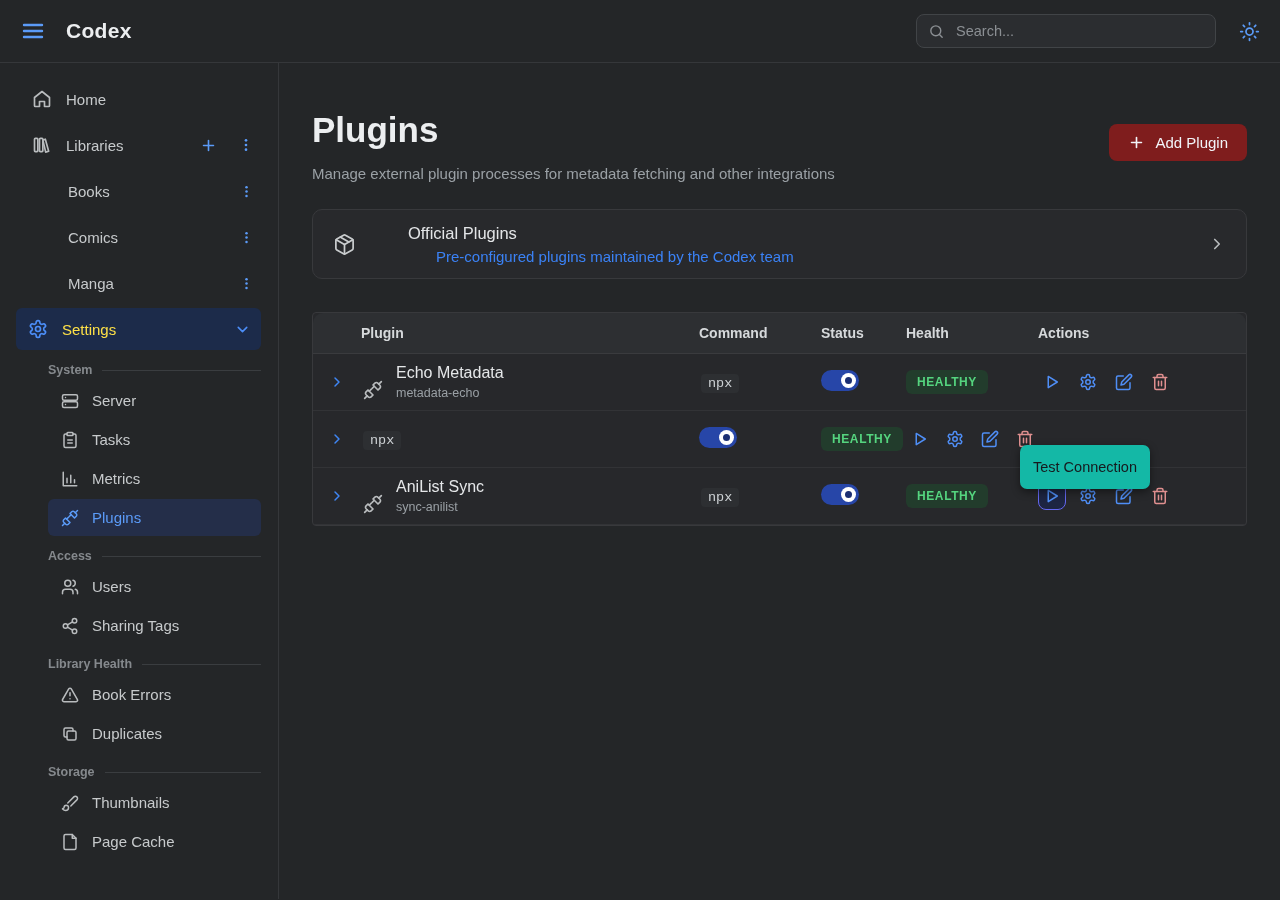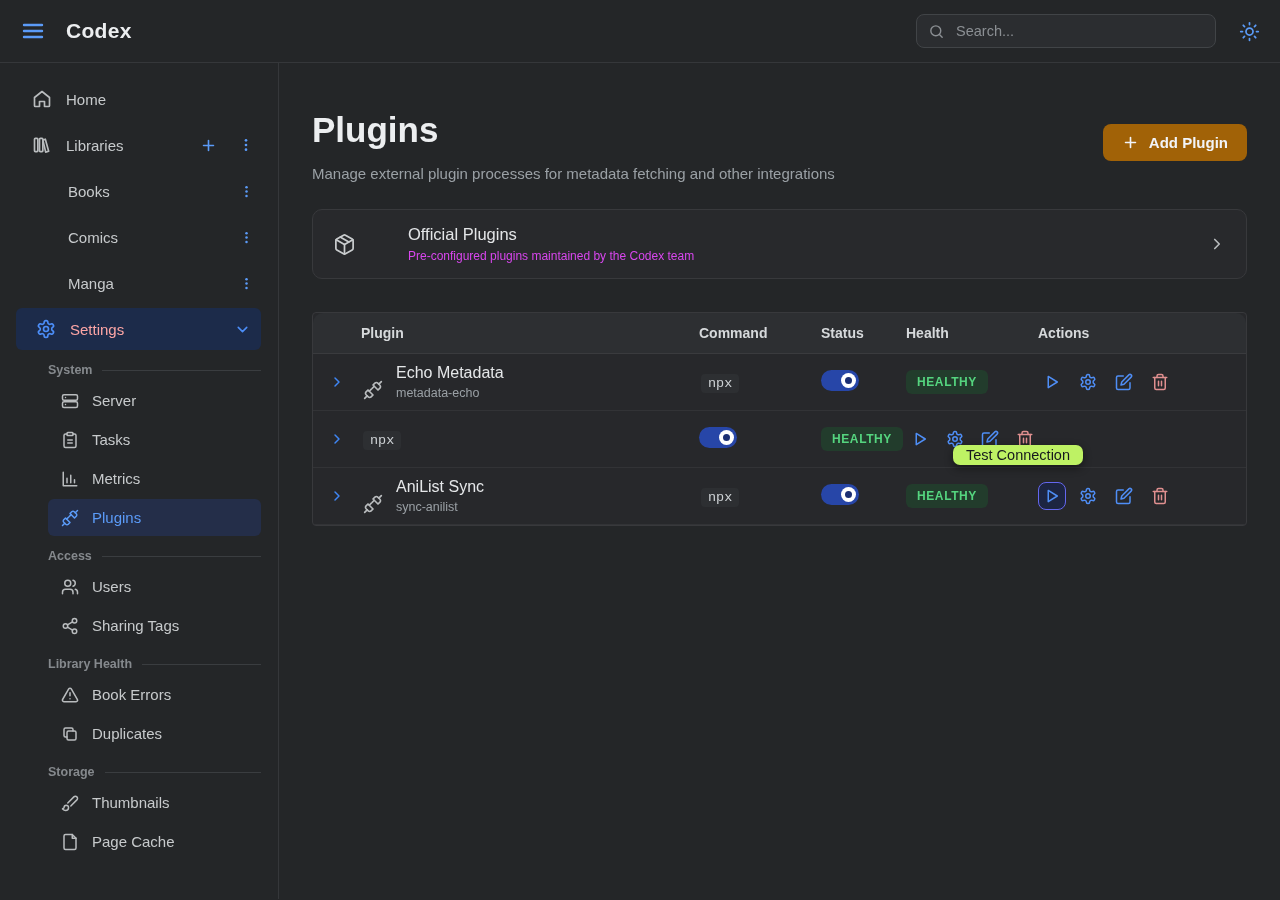--- a/index.html
+++ b/index.html
@@ -26,45 +26,45 @@
   .sidebar { width:279px; border-right:1px solid #35373a; padding-top:12px; overflow:hidden; flex-shrink:0; }
   .main { flex:1; padding:46px 33px 0 33px; position:relative; }
 
   
   .nav-item { display:flex; align-items:center; gap:14px; height:42px; margin:3px 10px 4px 10px; padding:0 10px 0 22px; border-radius:6px; color:#c7cacc; font-size:15px; }
   .nav-item .icon { color:#b9bcbe; display:flex; }
   .nav-item .label { white-space:nowrap; }
   .spacer { flex:1; }
   .mini-btn { color:#5b9bf8; width:24px; height:24px; display:flex; align-items:center; justify-content:center; }
   .lib-item { padding-left:58px; }
-  .settings-item { background:#1c2b4a; color:#fca5a5; margin:1px 17px 3px 16px; padding-left:20px; }
+  .settings-item { background:#1c2b4a; color:#fde047; margin:1px 17px 3px 16px; padding-left:12px; }
   .settings-item .icon { color:#4c8ef8; }
   .chev { color:#4c8ef8; display:flex; }
 
   .section-head { display:flex; align-items:center; gap:10px; margin:13px 17px 5px 48px; color:#85898d; font-size:12.5px; font-weight:bold; white-space:nowrap; }
   .section-head::after { content:""; flex:1; height:1px; background:#3a3d40; }
 
   .sub-item { display:flex; align-items:center; gap:13px; height:37px; margin:2px 17px 2px 48px; padding:0 10px 0 13px; border-radius:6px; color:#c7cacc; font-size:15px; }
   .sub-item .icon { color:#b9bcbe; display:flex; }
   .sub-item.active { background:#242e49; color:#5b9bf8; }
   .sub-item.active .icon { color:#5b9bf8; }
 
   
   .page-header { display:flex; align-items:flex-start; justify-content:space-between; }
   h1 { margin:0; font-size:35px; line-height:42px; font-weight:bold; color:#eceef0; }
   .subtitle { margin:14px 0 0; color:#9aa0a5; font-size:15px; }
-  .add-btn { background:#a16207; color:#f2f4f8; border-radius:8px; height:37px; padding:0 19px; font-size:15px; font-weight:bold; display:flex; align-items:center; gap:10px; margin-top:15px; }
+  .add-btn { background:#7f1d1d; color:#f2f4f8; border-radius:8px; height:37px; padding:0 19px; font-size:15px; font-weight:normal; display:flex; align-items:center; gap:10px; margin-top:15px; }
   .add-btn .icon { display:flex; }
 
   
   .official-card { margin-top:27px; height:70px; background:#28292c; border:1px solid #38393c; border-radius:10px; display:flex; align-items:center; padding:0 20px; cursor:pointer;gap:36px; }
   .official-card .pkg { color:#c9ccce; display:flex; }
   .official-text { margin-left:16px; }
   .official-title { font-size:16.5px; color:#e3e5e7; }
-  .official-sub { font-size:12px; color:#d946ef; margin-top:5px; }
+  .official-sub { font-size:15px; color:#3b82f6; margin-top:5px;margin-left:28px; }
   .official-card .chevr { margin-left:auto; color:#b9bcbe; display:flex; }
 
   
   .table-card { margin-top:33px; background:#27282b; border:1px solid #38393c; border-radius:4px; position:relative; }
   .tgrid { display:grid; grid-template-columns:48px 338px 122px 85px 132px 1fr; align-items:center; }
   .thead { height:41px; background:#2d2f32; border-bottom:1px solid #3a3b3e; border-radius:10px 10px 0 0; font-weight:bold; font-size:14px; color:#d6d9db; }
   .trow { height:57px; border-bottom:1px solid #323336; }
   .trow:last-of-type { border-bottom:none; }
   .expand { color:#3f87f5; width:48px; height:100%; display:flex; align-items:center; justify-content:center; }
   .pcell { display:flex; align-items:flex-end; gap:13px; padding-left:2px; }
@@ -75,21 +75,21 @@
   .ccell span { font-family:"Liberation Mono", monospace; font-size:13.5px; color:#ced2d5; background:#2d2f32; padding:2px 7px; border-radius:4px; }
   .toggle { width:38px; height:21px; border-radius:11px; background:#2746a8; position:relative; }
   .knob { position:absolute; top:3px; right:3px; width:15px; height:15px; border-radius:50%; background:#ffffff; }
   .knob::after { content:""; position:absolute; top:4px; left:4px; width:7px; height:7px; border-radius:50%; background:#1c2f73; }
   .badge { display:inline-block; background:#223c2c; color:#55d57f; font-size:12px; font-weight:bold; letter-spacing:.6px; padding:5px 11px; border-radius:6px; }
   .acell { display:flex; align-items:center; gap:8px; }
   .abtn { width:28px; height:28px; display:flex; align-items:center; justify-content:center; color:#4f8ef6; border:1.5px solid transparent; border-radius:8px; }
   .abtn.danger { color:#e09090; }
   .abtn.active { border-color:#6467f0; background:#1d2542; }
 
-  .tooltip { position:absolute; top:132px; left:640px; background:#bef264; color:#16191d; font-size:14.5px; padding:2px 13px; border-radius:7px; box-shadow:0 3px 9px rgba(0,0,0,.45); z-index:5; white-space:nowrap; }
+  .tooltip { position:absolute; top:132px; left:707px; background:#14b8a6; color:#16191d; font-size:14.5px; padding:14px 13px; border-radius:7px; box-shadow:0 3px 9px rgba(0,0,0,.45); z-index:5; white-space:nowrap; }
 </style>
 </head>
 <body>
 
 <svg width="0" height="0" style="position:absolute" aria-hidden="true">
   <defs>
     <symbol id="i-menu" viewBox="0 0 24 24">
         <g fill="none" stroke="currentColor" stroke-width="2.4" stroke-linecap="round">
           <path d="M3 6h18M3 12h18M3 18h18"></path>
         </g>

